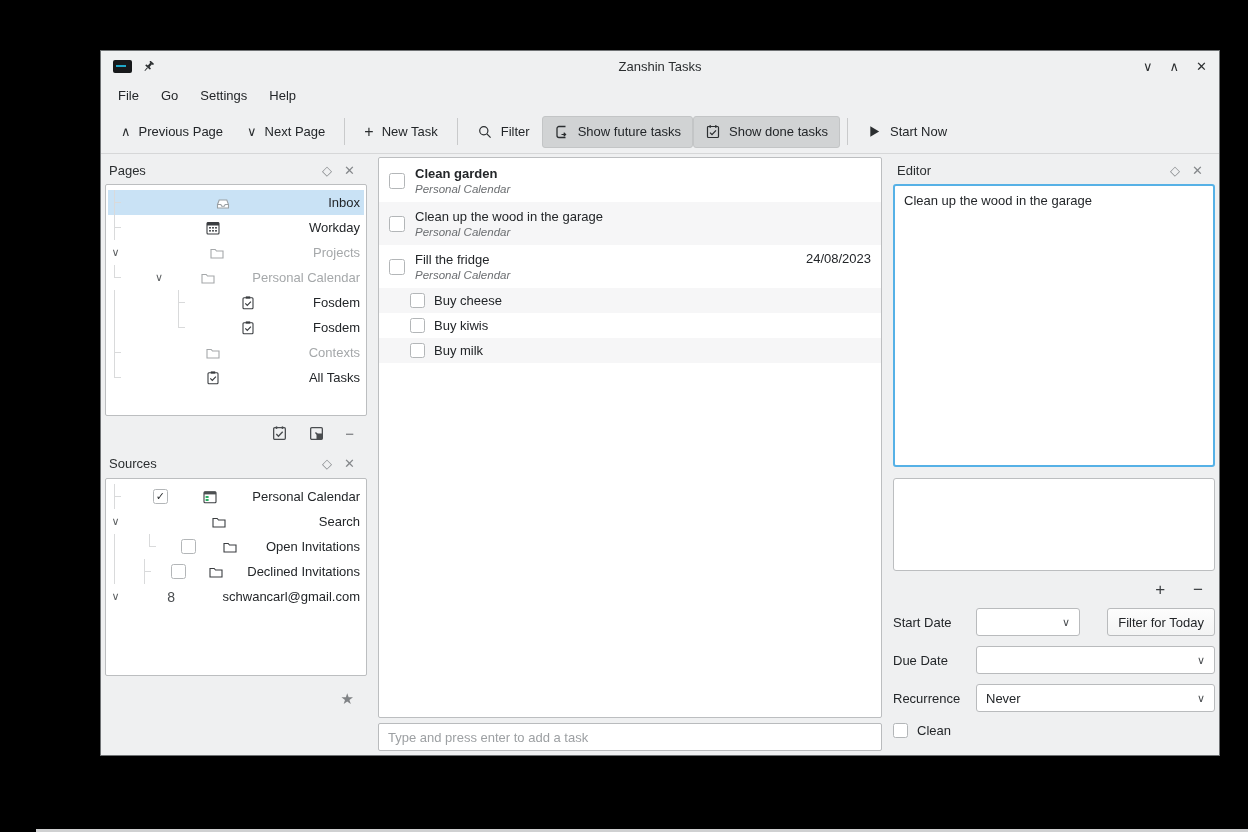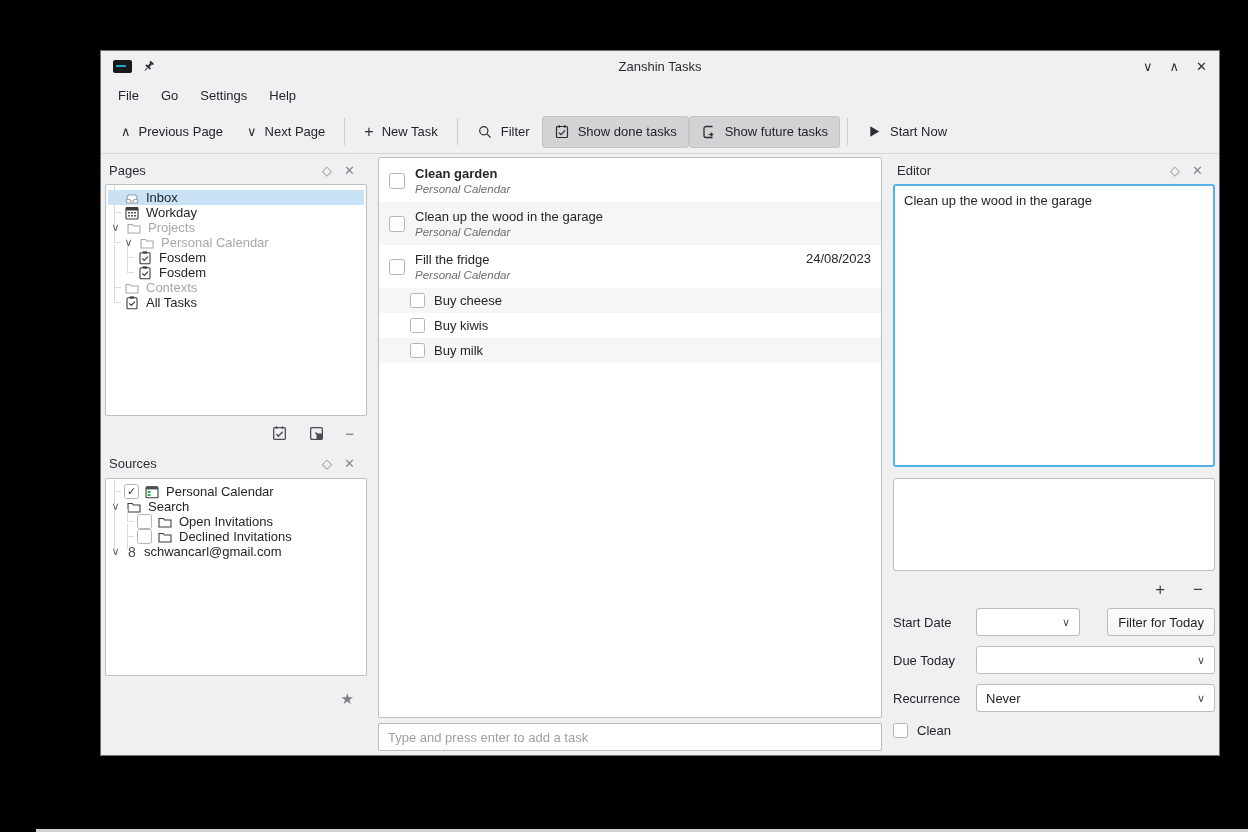--- a/index.html
+++ b/index.html
@@ -39,21 +39,21 @@
   .dock-header { height:27px; display:flex; align-items:center; padding:0 6px 0 4px; flex:none; }
   .dock-title { flex:1; color:#2b2e30; }
   .dock-btn { color:#84878a; padding:0 6px; font-size:13px; line-height:1; }
   .frame { background:#fff; border:1px solid #bcbec0; border-radius:2px; }
 
   
   .left-col { width:262px; flex:none; display:flex; flex-direction:column; }
   .tree { padding:5px 2px; overflow:hidden; }
   .pages-tree { height:232px; }
   .sources-tree { height:198px; margin-top:1px; }
-  .trow2 { height:15px; display:flex; align-items:center; padding-right:4px; }
+  .trow2 { height:25px; display:flex; align-items:center; padding-right:4px;justify-content:space-between; }
   .trow2.selected { background:#c9e2f5; }
   .w { width:13px; height:25px; position:relative; flex:none; }
   .w.x::before { content:''; position:absolute; left:6px; top:0; height:25px; border-left:1px solid #d9dadb; }
   .w.t::before { content:''; position:absolute; left:6px; top:0; height:13px; border-left:1px solid #d9dadb; }
   .w.v::before { content:''; position:absolute; left:6px; top:0; height:25px; border-left:1px solid #d9dadb; }
   .w.x::after, .w.t::after { content:''; position:absolute; left:7px; top:12px; width:6px; border-top:1px solid #d9dadb; }
   .exp { width:15px; flex:none; text-align:center; color:#5c5f61; font-size:11px; line-height:25px; }
   .ticon { width:16px; height:16px; flex:none; margin:0 6px 0 3px; }
   .tlabel { white-space:nowrap; }
   .gray { color:#a5a8aa; }
@@ -154,33 +154,33 @@
       <div class="tsep"></div>
       <div class="tbtn">
         <svg class="ic" width="16" height="16" viewBox="0 0 16 16">
           <circle cx="6.8" cy="6.8" r="4.1" fill="none" stroke="#2b2e30" stroke-width="1.2"></circle>
           <path d="M9.9 9.9 L13.6 13.6" stroke="#2b2e30" stroke-width="1.2"></path>
         </svg>
         <span>Filter</span>
       </div>
       <div class="tbtn toggled">
         <svg class="ic" width="16" height="16" viewBox="0 0 16 16">
+          <path d="M11.5 2.5 H5 a2 2 0 0 0 -2 2 v7 a2 2 0 0 0 2 2 h6.5" fill="none" stroke="#2b2e30" stroke-width="1.3"></path>
+          <path d="M7.5 10.5 h4 m-1.8 -1.8 l1.9 1.8 l-1.9 1.8" fill="none" stroke="#2b2e30" stroke-width="1.2"></path>
+        </svg>
+        <span>Show future tasks</span>
+      </div>
+      <div class="tbtn toggled">
+        <svg class="ic" width="16" height="16" viewBox="0 0 16 16">
           <rect x="2.5" y="2.5" width="11" height="11" rx="1" fill="none" stroke="#2b2e30" stroke-width="1.2"></rect>
           <rect x="4.5" y="1.2" width="1.4" height="2.6" fill="#2b2e30"></rect>
           <rect x="10.1" y="1.2" width="1.4" height="2.6" fill="#2b2e30"></rect>
           <path d="M5 8.6 L7 10.6 L11 6.4" fill="none" stroke="#2b2e30" stroke-width="1.3"></path>
         </svg>
         <span>Show done tasks</span>
-      </div>
-      <div class="tbtn toggled">
-        <svg class="ic" width="16" height="16" viewBox="0 0 16 16">
-          <path d="M11.5 2.5 H5 a2 2 0 0 0 -2 2 v7 a2 2 0 0 0 2 2 h6.5" fill="none" stroke="#2b2e30" stroke-width="1.3"></path>
-          <path d="M7.5 10.5 h4 m-1.8 -1.8 l1.9 1.8 l-1.9 1.8" fill="none" stroke="#2b2e30" stroke-width="1.2"></path>
-        </svg>
-        <span>Show future tasks</span>
       </div>
       <div class="tsep"></div>
       <div class="tbtn">
         <svg class="ic" width="15" height="15" viewBox="0 0 16 16">
           <path d="M3.5 2.5 L13 8 L3.5 13.5 Z" fill="#2b2e30"></path>
         </svg>
         <span>Start Now</span>
       </div>
     </div>
 
@@ -393,21 +393,21 @@
         </div>
         <div class="form-row">
           <span class="flabel">Start Date</span>
           <div class="combo small">
             <span></span>
             <span class="chev">∨</span>
           </div>
           <button class="today-btn">Filter for Today</button>
         </div>
         <div class="form-row">
-          <span class="flabel">Due Today</span>
+          <span class="flabel">Due Date</span>
           <div class="combo grow">
             <span></span>
             <span class="chev">∨</span>
           </div>
         </div>
         <div class="form-row">
           <span class="flabel">Recurrence</span>
           <div class="combo grow">
             <span>Never</span>
             <span class="chev">∨</span>

